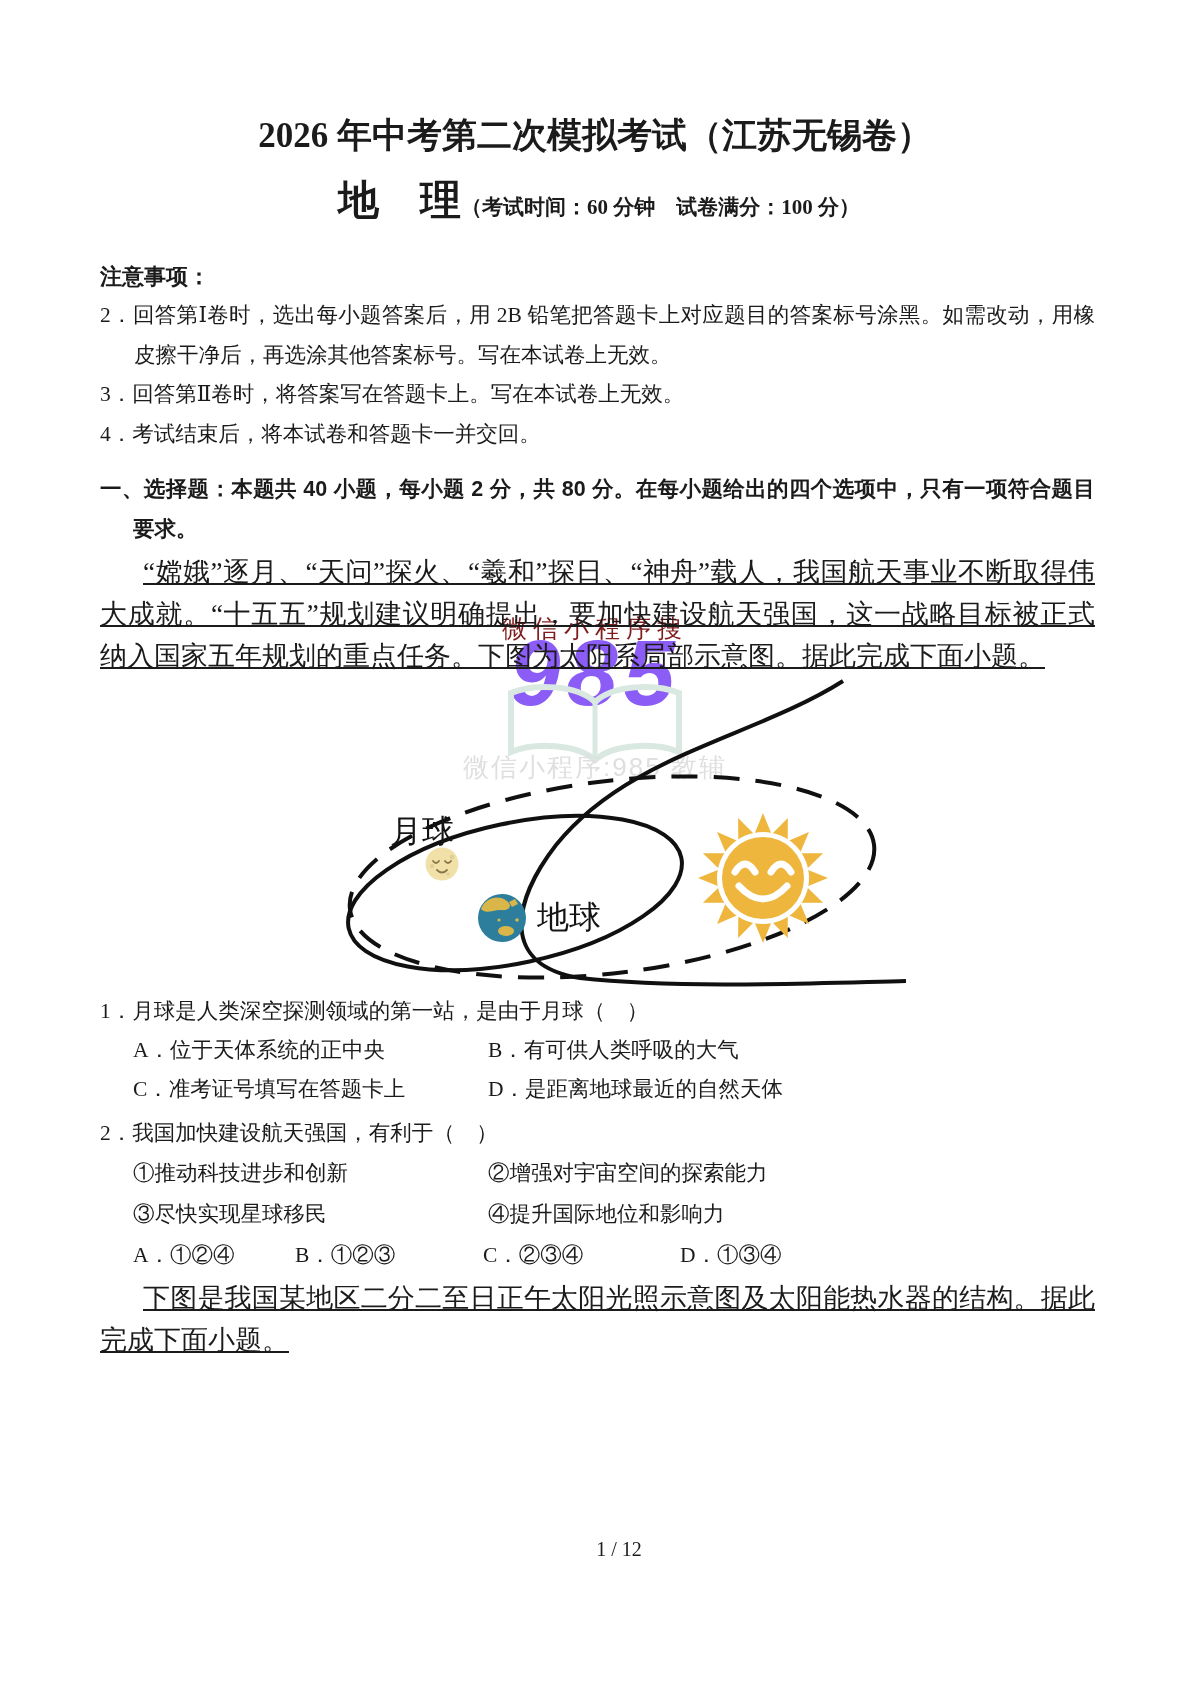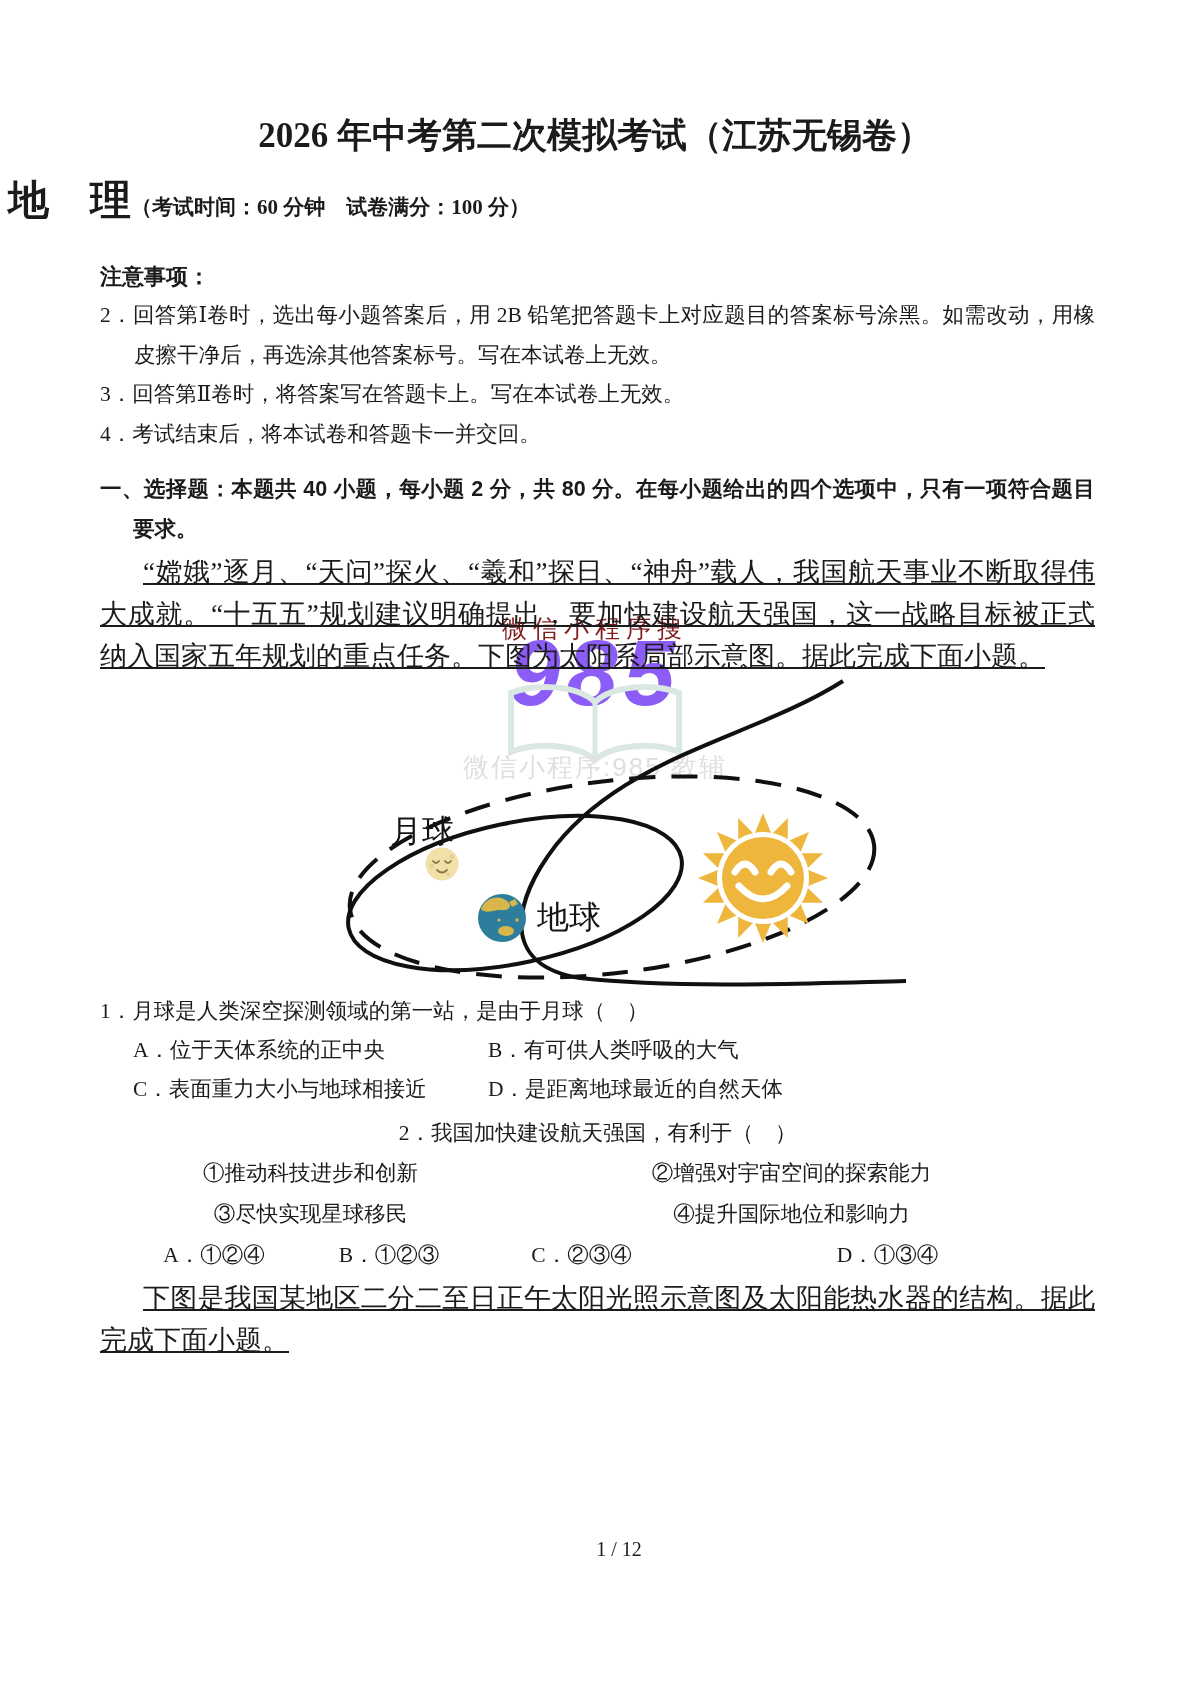--- a/index.html
+++ b/index.html
@@ -9,38 +9,38 @@
   .wm{position:absolute;left:0;width:100%;text-align:center;z-index:0;
       font-family:"Liberation Sans","DejaVu Sans",sans-serif;pointer-events:none;}
   .wm-line1{top:612px;font-size:25px;letter-spacing:6px;color:#7f1d1d;}
   .wm-big{top:626px;font-size:92px;line-height:94px;font-weight:bold;font-style:italic;
           color:#8b5cf6;letter-spacing:6px;}
   .wm-book{top:678px;}
   .wm-line2{top:750px;font-size:26px;letter-spacing:2px;color:#dfdfdf;}
   
   .content{position:relative;z-index:1;}
   .title{padding-top:112px;text-align:center;font-size:35px;font-weight:bold;}
-  .subject-row{margin-top:14px;padding-left:8px;}
+  .subject-row{margin-top:14px;text-align:center;padding-left:8px;}
   .subject{font-size:41px;font-weight:bold;}
   .subject-info{font-size:21px;font-weight:bold;}
   .notice-heading{margin:34px 95px 4px 100px;font-size:22px;font-weight:bold;
                   font-family:"Liberation Sans","DejaVu Sans",sans-serif;}
   .notice-item{margin:0 95px 0 100px;font-size:21.5px;line-height:39.5px;
                padding-left:34px;text-indent:-34px;text-align:justify;}
   .part-heading{margin-top:13px;text-align:center;font-size:31px;font-weight:bold;}
   .instruction{margin:15px 95px 0 100px;font-size:21.5px;font-weight:bold;line-height:40px;
                padding-left:33px;text-indent:-33px;text-align:justify;
                font-family:"Liberation Sans","DejaVu Sans",sans-serif;}
   .kai{margin:2px 95px 0 100px;font-size:27px;line-height:42px;text-indent:43px;text-align:justify;text-decoration:underline;}
   .diagram{position:relative;height:300px;overflow:visible;}
   .diagram svg{position:absolute;left:320px;top:-4px;}
   .diagram text{font-family:"Liberation Serif","DejaVu Serif",serif;}
   .question{margin:0 95px 0 100px;font-size:21.5px;}
   .q1{margin-top:14px;}
-  .q2{margin-top:4px;text-align:center;}
+  .q2{margin-top:4px;}
   .q-stem{line-height:40px;padding-left:33px;text-indent:-33px;}
   .opt-grid{display:grid;grid-template-columns:355px auto;padding-left:33px;line-height:39px;}
   .opt-grid2{line-height:41px;}
   .ans-grid{display:grid;grid-template-columns:162px 188px 197px auto;padding-left:33px;line-height:41px;}
   .closing{margin-top:1px;}
   .page-num{position:absolute;top:1538px;left:0;width:100%;text-align:center;
             font-size:20px;font-weight:normal;z-index:1;padding-left:24px;}
 </style>
 </head>
 <body>
@@ -145,21 +145,21 @@
       </svg>
     </div>
 
     <div class="question q1">
       <div class="q-stem">
         <span>1．</span><span>月球是人类深空探测领域的第一站，是由于月球（　）</span>
       </div>
       <div class="opt-grid">
         <div>A．位于天体系统的正中央</div>
         <div>B．有可供人类呼吸的大气</div>
-        <div>C．表面重力大小与地球相接近</div>
+        <div>C．准考证号填写在答题卡上</div>
         <div>D．是距离地球最近的自然天体</div>
       </div>
     </div>
 
     <div class="question q2">
       <div class="q-stem">
         <span>2．</span><span>我国加快建设航天强国，有利于（　）</span>
       </div>
       <div class="opt-grid opt-grid2">
         <div>①推动科技进步和创新</div>

